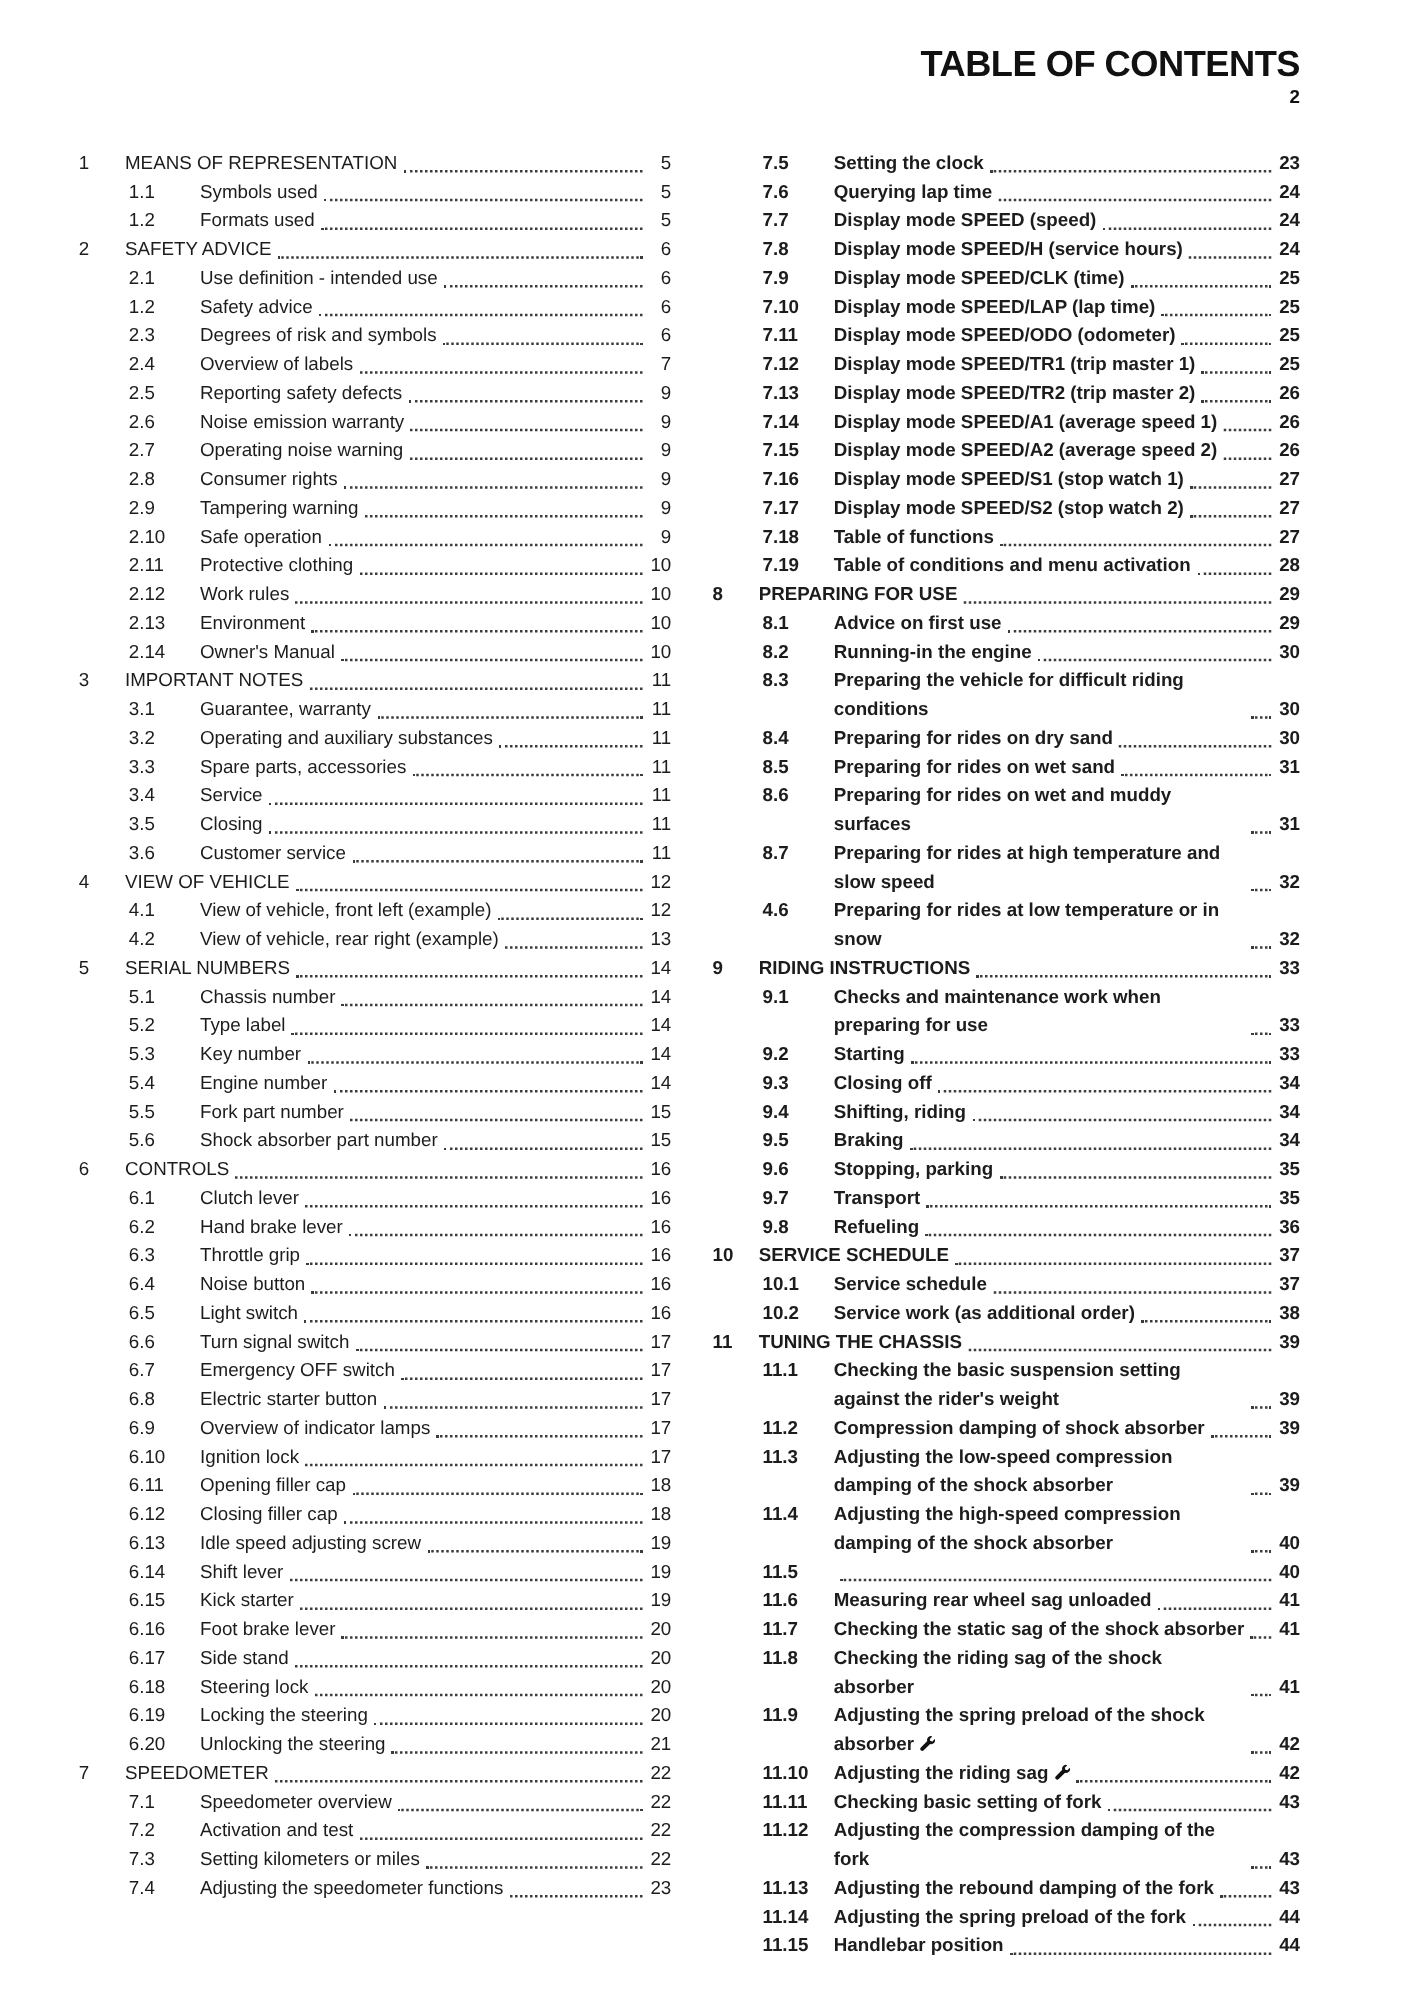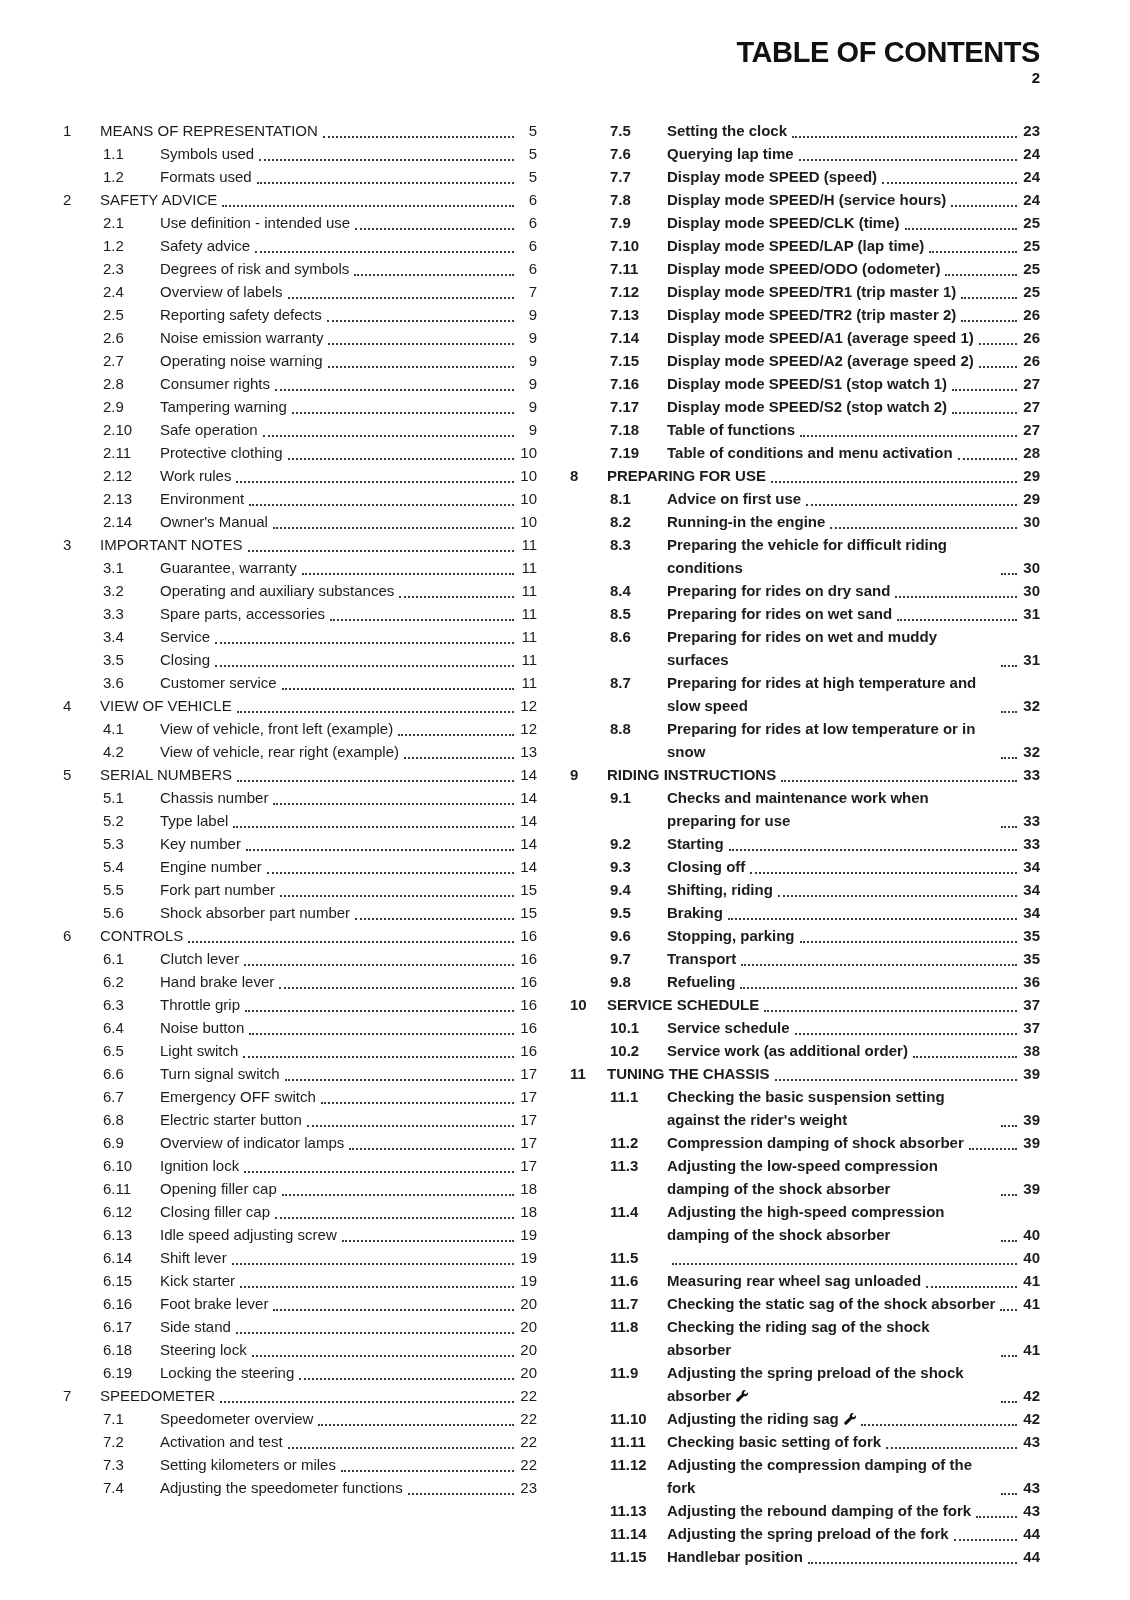--- a/index.html
+++ b/index.html
@@ -414,20 +414,26 @@
           <span class="lbl">Steering lock</span>
           <span class="dots"></span>
           <span class="pg">20</span>
         </div>
         <div class="entry lv1">
           <span class="num">6.19</span>
           <span class="lbl">Locking the steering</span>
           <span class="dots"></span>
           <span class="pg">20</span>
         </div>
+        <div class="entry lv1">
+          <span class="num">6.20</span>
+          <span class="lbl">Unlocking the steering</span>
+          <span class="dots"></span>
+          <span class="pg">21</span>
+        </div>
         <div class="entry lv0">
           <span class="num">7</span>
           <span class="lbl">SPEEDOMETER</span>
           <span class="dots"></span>
           <span class="pg">22</span>
         </div>
         <div class="entry lv1">
           <span class="num">7.1</span>
           <span class="lbl">Speedometer overview</span>
           <span class="dots"></span>
@@ -585,21 +591,21 @@
           <span class="dots"></span>
           <span class="pg">31</span>
         </div>
         <div class="entry lv1">
           <span class="num">8.7</span>
           <span class="lbl">Preparing for rides at high temperature and slow speed</span>
           <span class="dots"></span>
           <span class="pg">32</span>
         </div>
         <div class="entry lv1">
-          <span class="num">8.8</span>
+          <span class="num">4.6</span>
           <span class="lbl">Preparing for rides at low temperature or in snow</span>
           <span class="dots"></span>
           <span class="pg">32</span>
         </div>
         <div class="entry lv0">
           <span class="num">9</span>
           <span class="lbl">RIDING INSTRUCTIONS</span>
           <span class="dots"></span>
           <span class="pg">33</span>
         </div>

